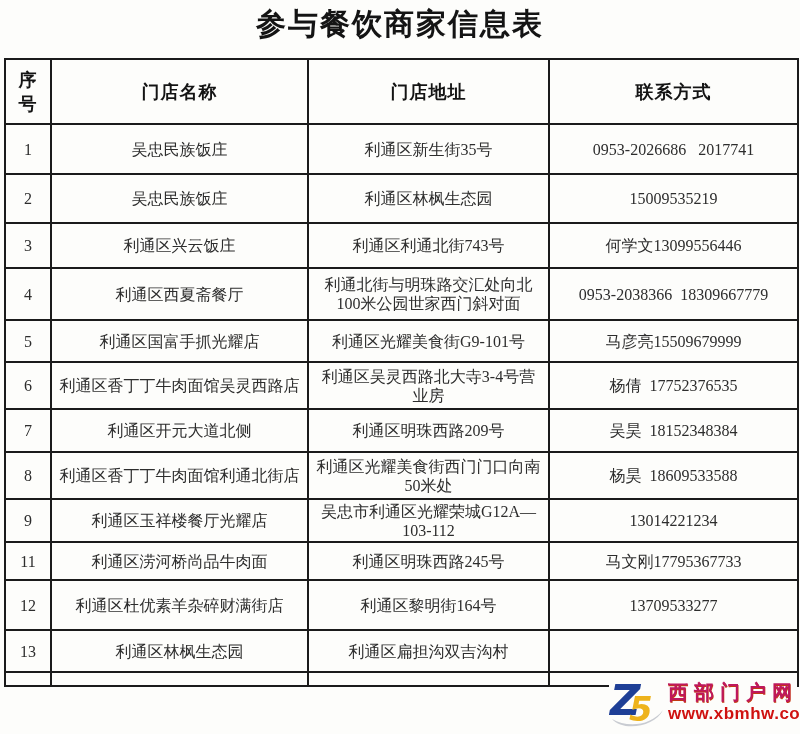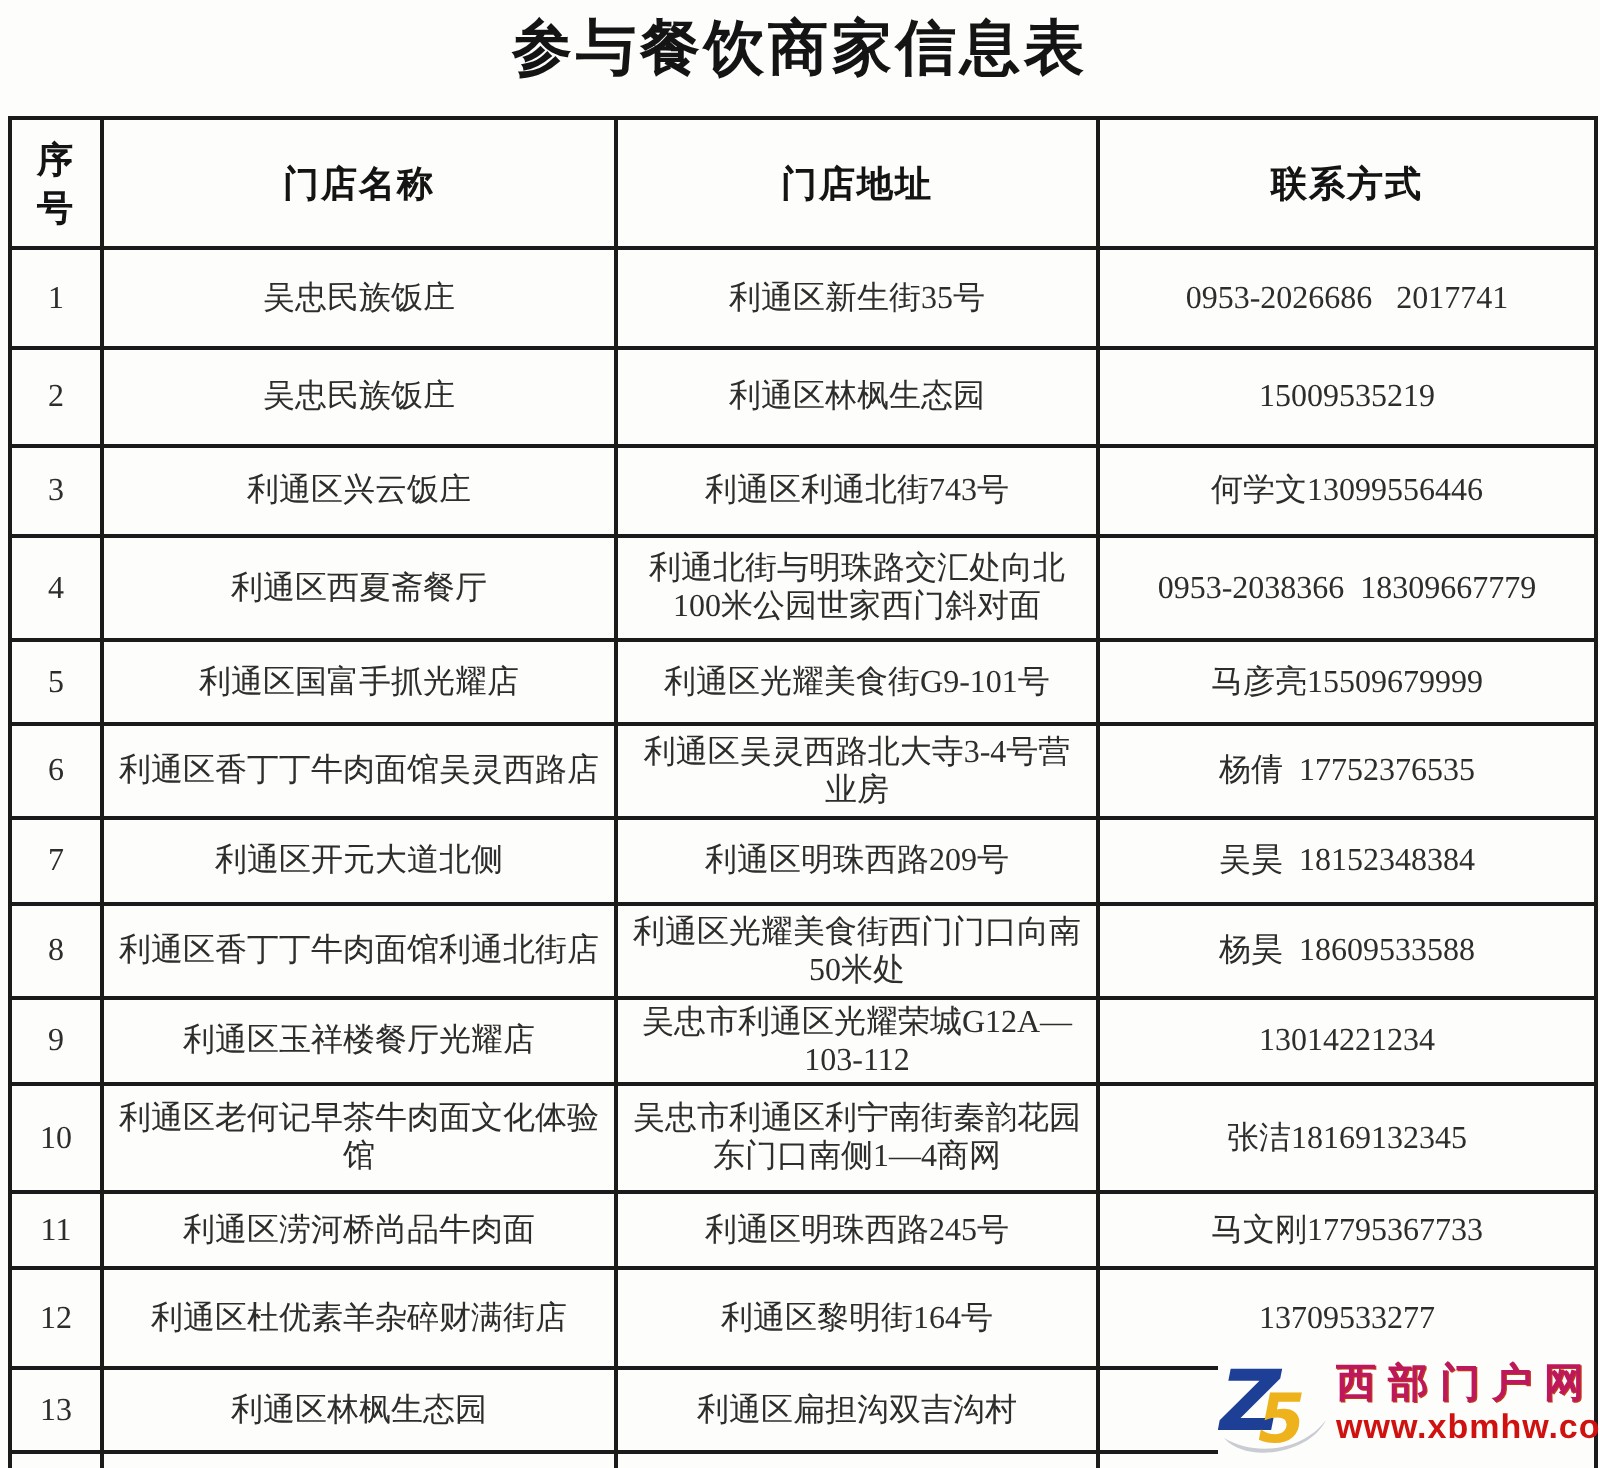--- a/index.html
+++ b/index.html
@@ -158,26 +158,20 @@
           <td>利通区香丁丁牛肉面馆利通北街店</td>
           <td>利通区光耀美食街西门门口向南50米处</td>
           <td>杨昊  18609533588</td>
         </tr>
         <tr style="height: 43px;">
           <td>9</td>
           <td>利通区玉祥楼餐厅光耀店</td>
           <td>吴忠市利通区光耀荣城G12A—103-112</td>
           <td>13014221234</td>
         </tr>
-        <tr style="height: 54px;">
-          <td>10</td>
-          <td>利通区老何记早茶牛肉面文化体验馆</td>
-          <td>吴忠市利通区利宁南街秦韵花园东门口南侧1—4商网</td>
-          <td>张洁18169132345</td>
-        </tr>
         <tr style="height: 38px;">
           <td>11</td>
           <td>利通区涝河桥尚品牛肉面</td>
           <td>利通区明珠西路245号</td>
           <td>马文刚17795367733</td>
         </tr>
         <tr style="height: 50px;">
           <td>12</td>
           <td>利通区杜优素羊杂碎财满街店</td>
           <td>利通区黎明街164号</td>

